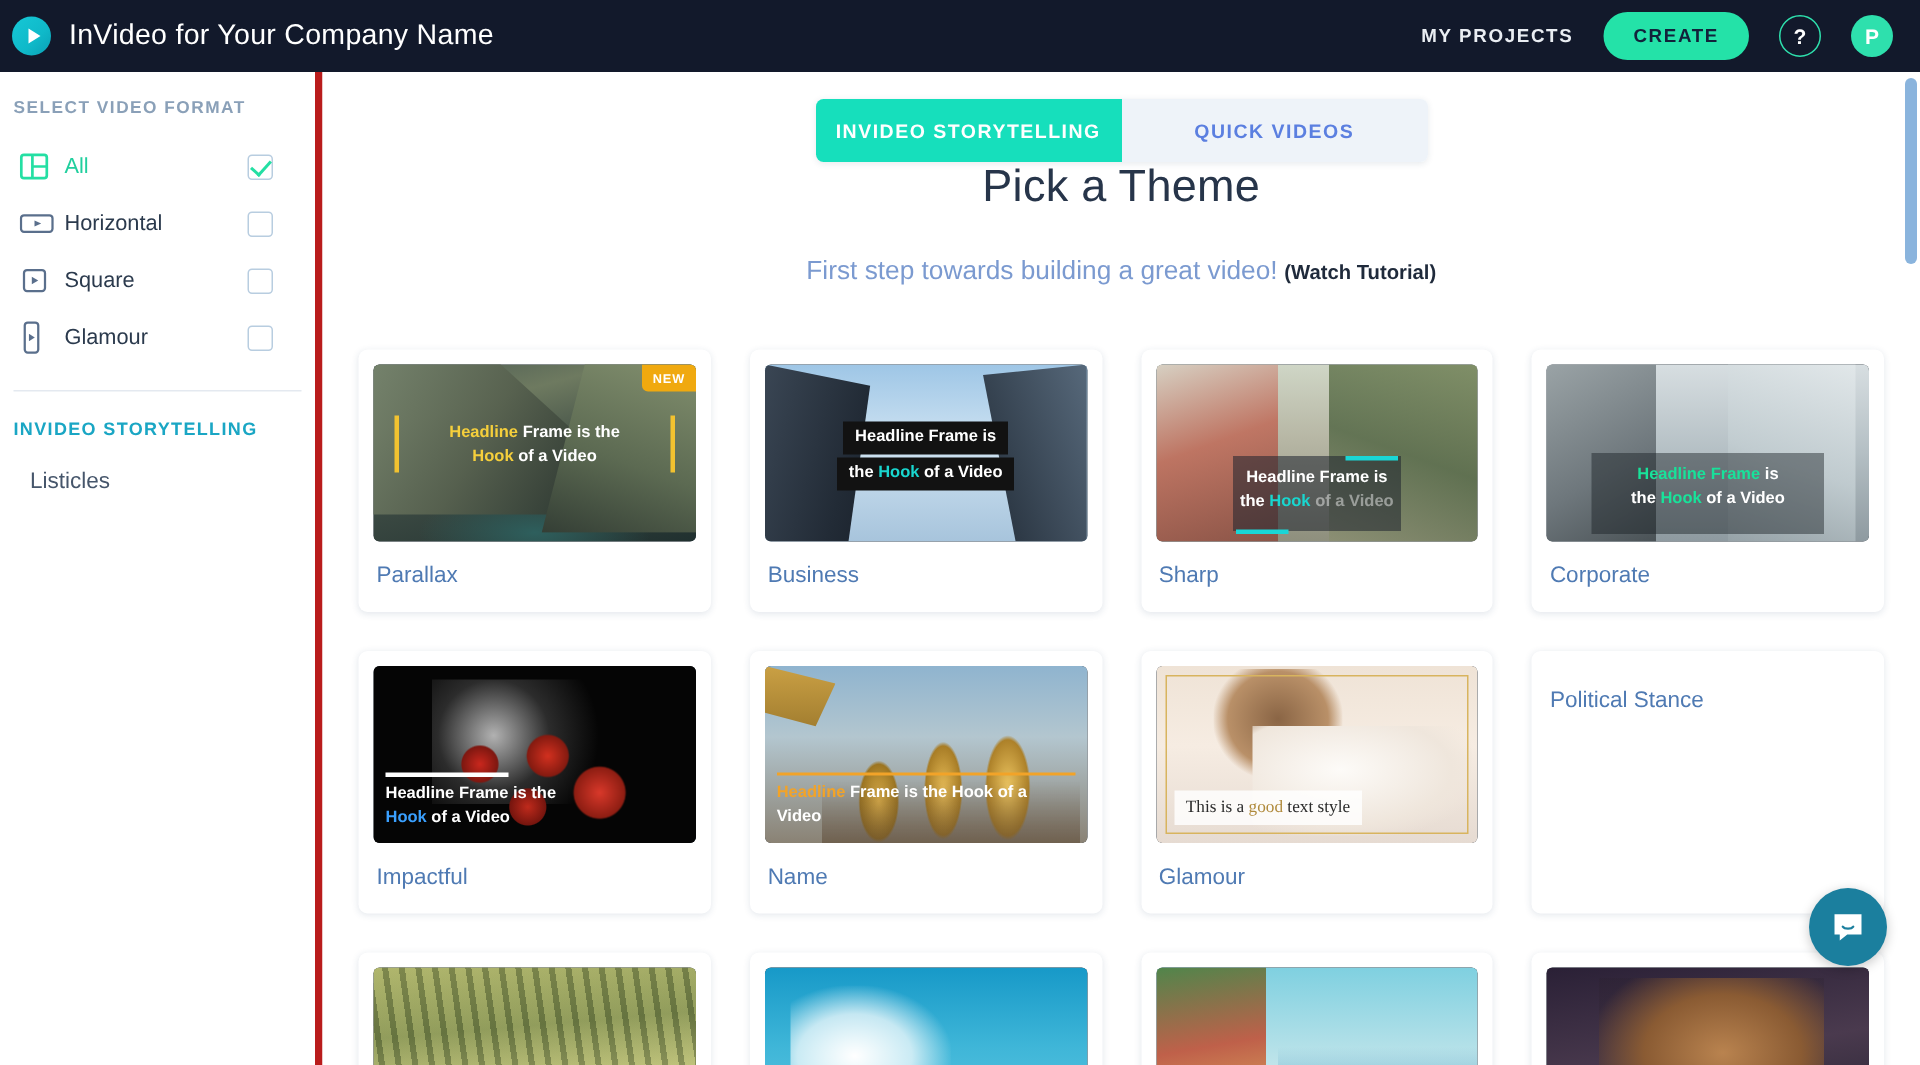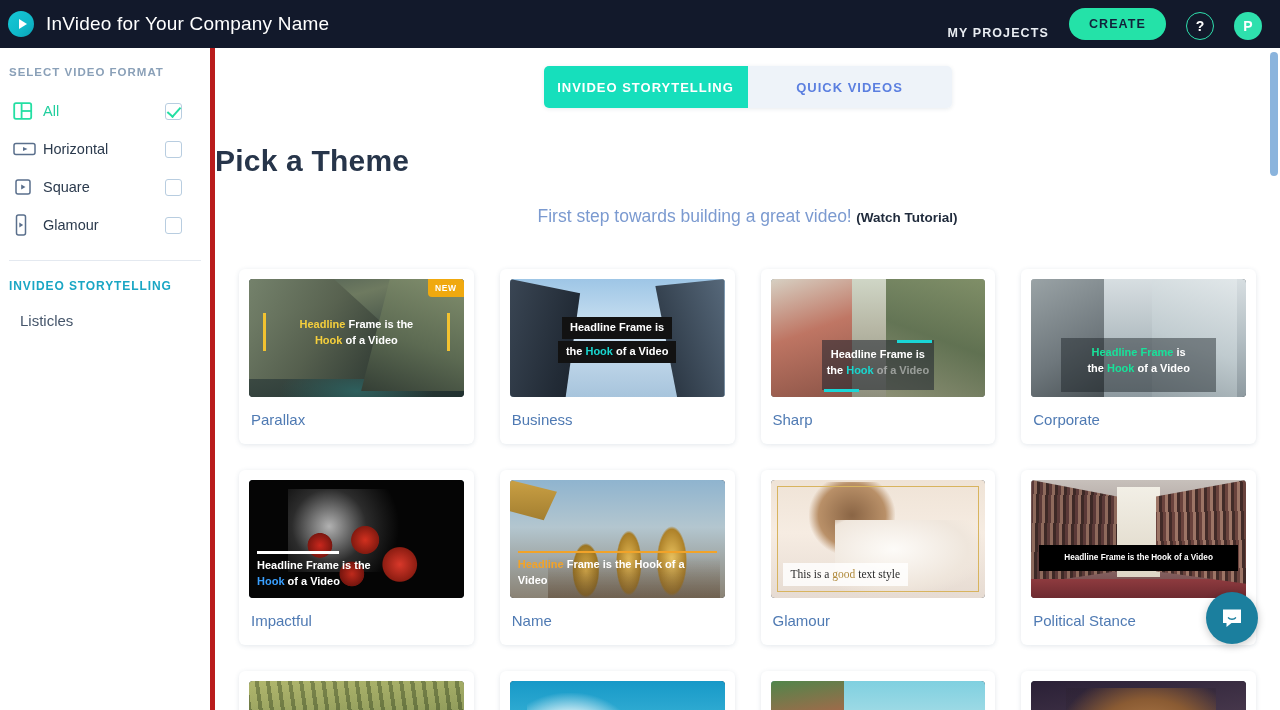--- a/index.html
+++ b/index.html
@@ -31,21 +31,21 @@
     border-left: 8px solid #fff;
     border-top: 5px solid transparent;
     border-bottom: 5px solid transparent;
     margin-left: 3px;
   }
   .brand-title {
     color: #ffffff; font-size: 19px; letter-spacing: .2px;
     white-space: nowrap;
   }
   .topbar-right {
-    margin-left: auto; display: flex; align-items: flex-end;
+    margin-left: auto; display: flex; align-items: center;
     padding-right: 18px; gap: 20px;
   }
   .my-projects {
     color: #e9edf2; font-size: 12.5px; letter-spacing: 1.1px;
     font-weight: bold; cursor: pointer; white-space: nowrap;
   }
   .create-btn {
     background: #24e2a8; color: #12223b;
     font-size: 12.5px; font-weight: bold; letter-spacing: 1.1px;
     border: none; border-radius: 16px;
@@ -120,22 +120,22 @@
     box-shadow: 0 1px 4px rgba(30,60,90,.10);
   }
   .tab {
     flex: 1; text-align: center; padding: 14px 0 13px 0;
     font-size: 13px; font-weight: bold; letter-spacing: 1px;
     cursor: pointer;
   }
   .tab.on { background: #16dfbc; color: #ffffff; }
   .tab.off { background: #eef3f9; color: #5b7fe0; }
   .page-title {
-    text-align: left; margin-top: 36px;
-    font-size: 30px; font-weight: bold; color: #27354a;
+    text-align: center; 
+    font-size: 30px; font-weight: normal; color: #27354a;
     letter-spacing: .2px;
   }
   .subtitle-wrap {
     text-align: center; margin-top: 28px; white-space: nowrap;
   }
   .subtitle { font-size: 17.5px; color: #7b9ad0; }
   .watch { font-size: 13.5px; color: #1f2a3b; font-weight: bold; }
 
   
   .grid {
@@ -539,29 +539,20 @@
         <div style="position:absolute;left:12px;bottom:12px;background:rgba(255,255,255,.82);padding:3px 8px;">
           <div class="hl" style="font-weight:normal;font-family:'Liberation Serif',serif;font-size:11.5px;color:#2c2c2c;">
             <span>This is a </span><span style="color:#b08a3c;">good</span><span> text style</span>
           </div>
         </div>
       </div>
       <div class="card-name">Glamour</div>
     </div>
 
     <div class="card">
-      <div class="thumb">
-        <div class="sc sc-political">
-          <div class="pol-window"></div>
-          <div class="pol-bottom"></div>
-        </div>
-        <div style="position:absolute;left:8px;right:8px;top:55%;background:#000;padding:7px 6px;text-align:center;">
-          <div class="hl" style="color:#ffffff;font-size:8.2px;">Headline Frame is the Hook of a Video</div>
-        </div>
-      </div>
       <div class="card-name">Political Stance</div>
     </div>
 
     <div class="card">
       <div class="thumb">
         <div class="sc sc-autumn"></div>
       </div>
 
     </div>
     <div class="card">

